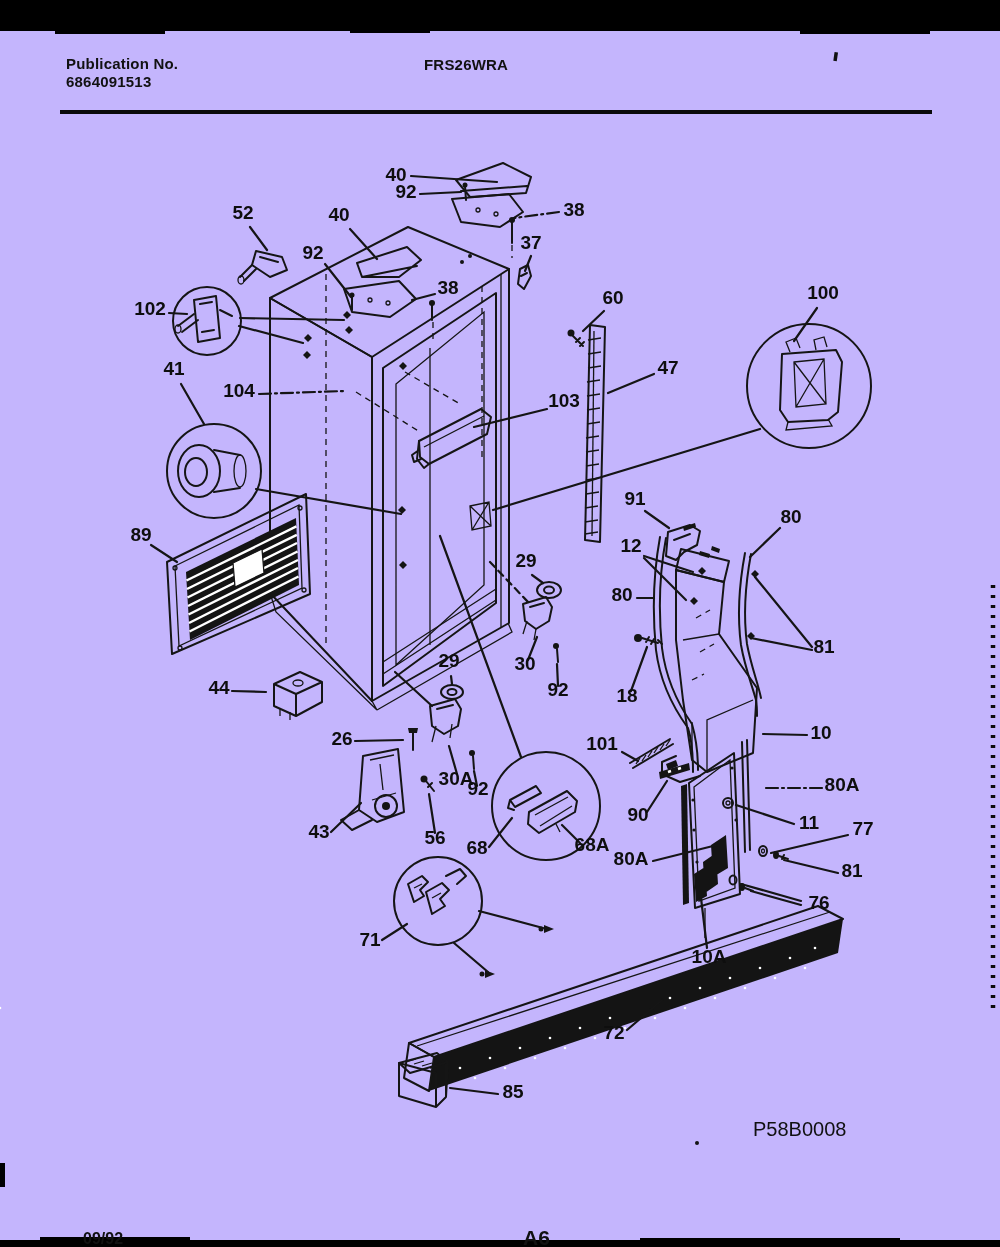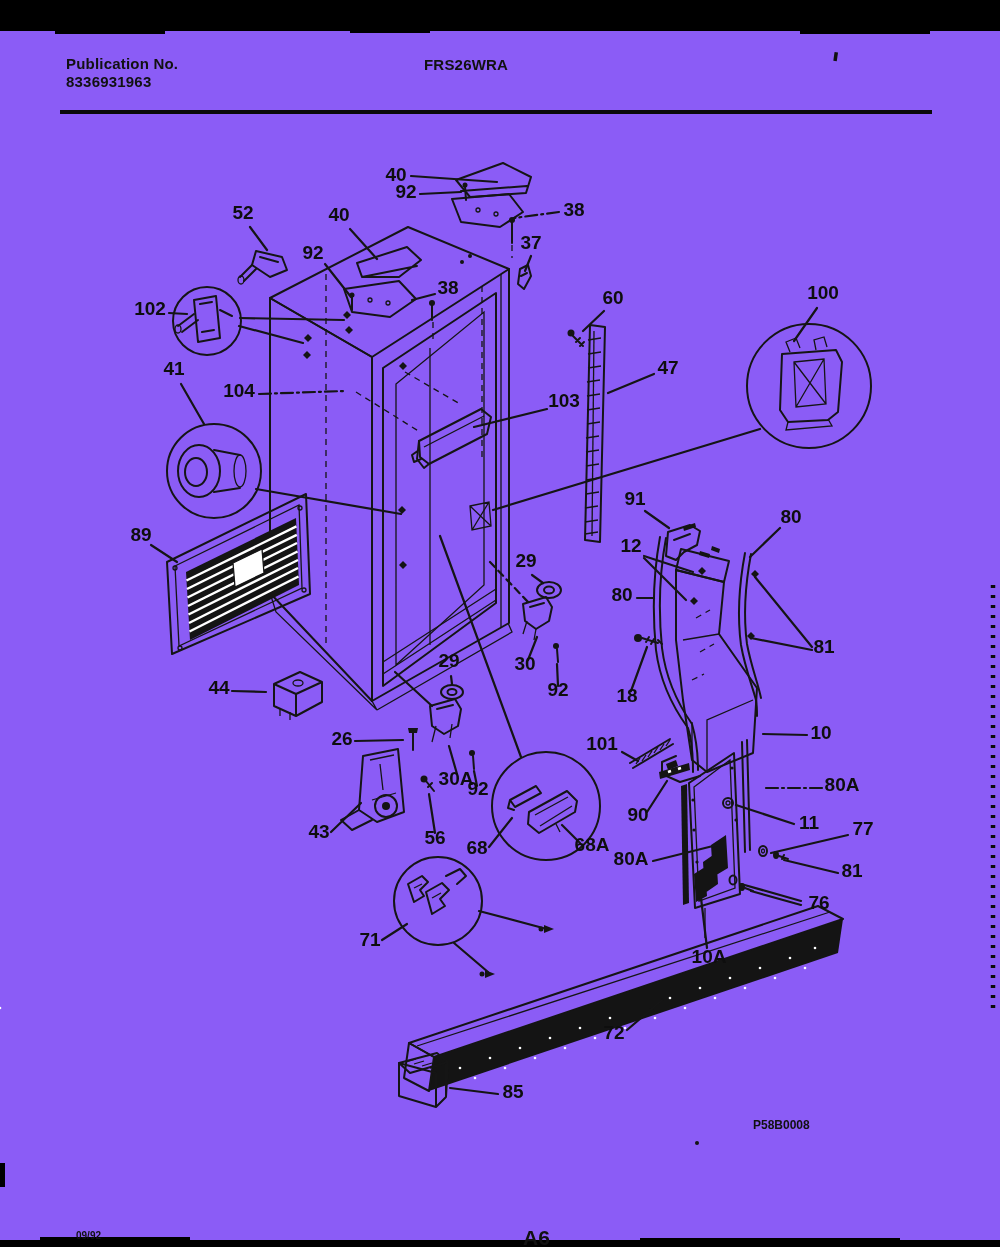--- a/index.html
+++ b/index.html
@@ -1,21 +1,21 @@
 <!DOCTYPE html>
 <html><head>
 <meta charset="utf-8">
 <style>
   html,body{margin:0;padding:0;background:#888;}
-  .page{position:relative;width:1000px;height:1247px;background:#8b5cf6;
+  .page{position:relative;width:1000px;height:1247px;background:#c4b5fd;
         font-family:"Liberation Sans",sans-serif;color:#111;overflow:hidden;}
   .bar{position:absolute;background:#000;}
   .hdr{position:absolute;font-weight:bold;font-size:15px;letter-spacing:.2px;}
   .rule{position:absolute;background:#0a0a0a;}
-  .code{position:absolute;font-weight:bold;font-size:12px;}
+  .code{position:absolute;font-weight:normal;font-size:20px;}
   .foot{position:absolute;font-weight:bold;}
   svg{position:absolute;left:0;top:0;}
   .ln{stroke:#151515;stroke-width:2;fill:none;stroke-linejoin:round;stroke-linecap:round;}
   .thin{stroke:#151515;stroke-width:1.3;fill:none;}
   .dash{stroke-dasharray:6,5;}
   .fillb{fill:#141414;stroke:none;}
   .wht{stroke:#fff;stroke-width:2.4;fill:none;}
   .callout{font:bold 19px "Liberation Sans",sans-serif;fill:#0e0e0e;text-anchor:middle;}
   .leader{stroke:#151515;stroke-width:2.2;fill:none;stroke-linecap:round;}
   .leader.dashed{stroke-dasharray:7,5;}
@@ -29,21 +29,21 @@
   <div class="bar" style="left:0;top:0;width:1000px;height:31px"></div>
   <div class="bar" style="left:55px;top:31px;width:110px;height:3px"></div>
   <div class="bar" style="left:350px;top:31px;width:80px;height:2px"></div>
   <div class="bar" style="left:800px;top:31px;width:130px;height:3px"></div>
   <div class="bar" style="left:0;top:1240px;width:1000px;height:7px"></div>
   <div class="bar" style="left:40px;top:1237px;width:150px;height:3px"></div>
   <div class="bar" style="left:640px;top:1238px;width:260px;height:2px"></div>
   <div class="bar" style="left:0;top:1163px;width:5px;height:24px"></div>
 
   <div class="hdr" style="left:66px;top:55px">Publication No.</div>
-  <div class="hdr" style="left:66px;top:73px">8336931963</div>
+  <div class="hdr" style="left:66px;top:73px">6864091513</div>
   <div class="hdr" style="left:424px;top:56px">FRS26WRA</div>
   <div class="rule" style="left:60px;top:110px;width:872px;height:4px"></div>
 
   <svg width="1000" height="1247" viewBox="0 0 1000 1247">
 
     <g>
       <path class="ln" d="M270,298 L408,227 L509,269 L372,357 Z"></path>
       <path class="ln" d="M270,298 L372,357 L372,701 L270,593 Z"></path>
       <path class="ln" d="M509,269 L509,623 L372,701"></path>
       <path class="thin" d="M501,274 L501,627"></path>
@@ -391,15 +391,15 @@
         <polyline points="707,948 701,898" class="leader"></polyline>
         <text x="709" y="963" class="callout">10A</text>
         <polyline points="627,1030 662,1000" class="leader"></polyline>
         <text x="614" y="1039" class="callout">72</text>
         <polyline points="498,1094 450,1088" class="leader"></polyline>
         <text x="513" y="1098" class="callout">85</text>
       </g>
   </svg>
 
   <div class="code" style="left:753px;top:1118px">P58B0008</div>
-  <div class="foot" style="left:76px;top:1230px;font-size:10px">09/92</div>
+  <div class="foot" style="left:83px;top:1230px;font-size:16px">09/92</div>
   <div class="foot" style="left:523px;top:1226px;font-size:21px">A6</div>
 </div>
 
 </body></html>

